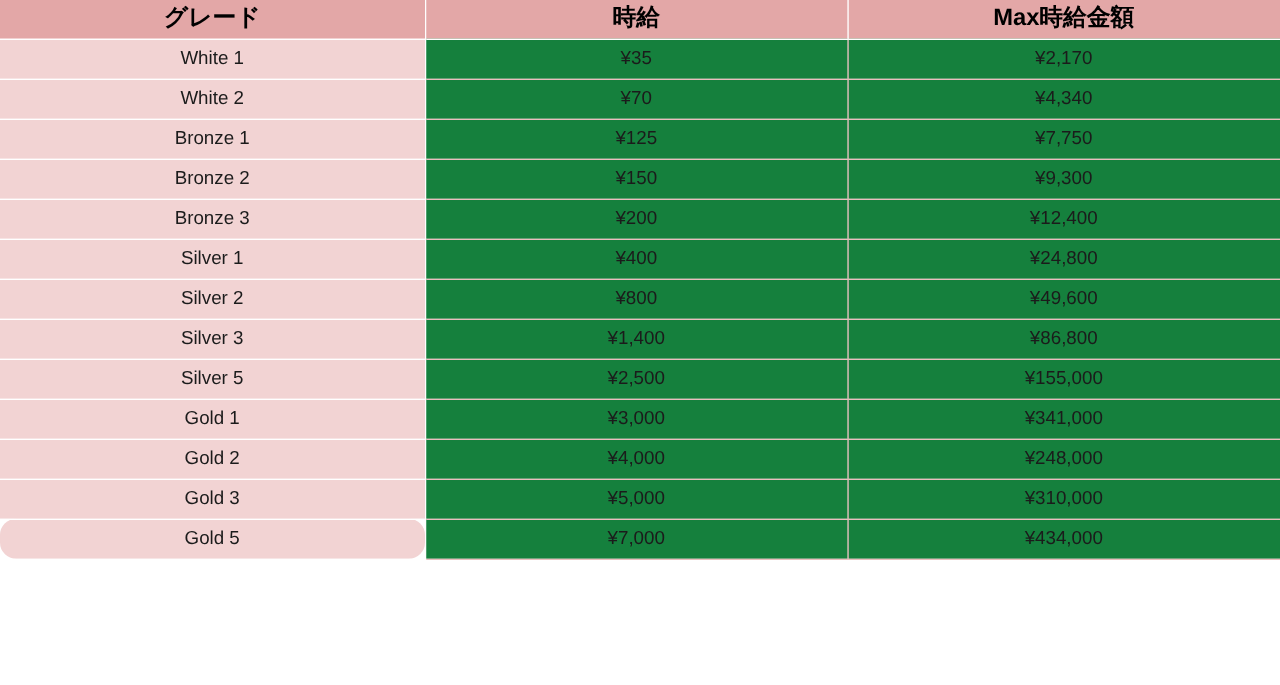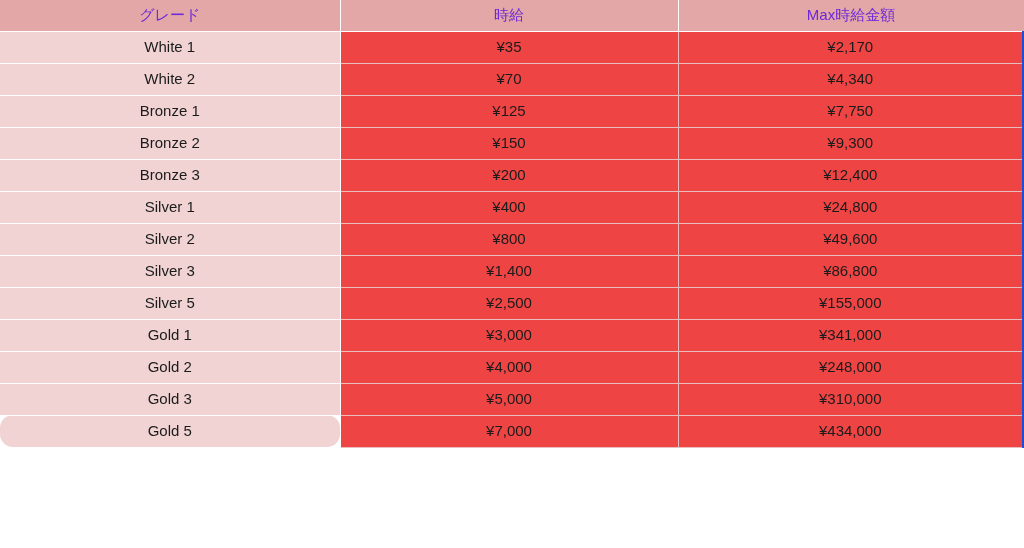--- a/index.html
+++ b/index.html
@@ -30,35 +30,35 @@
     vertical-align: middle;
     font-size: 15px;
     color: #1b1b1b;
     border-right: 1px solid #ffffff;
     border-bottom: 1px solid #ffffff;
     line-height: 1.1;
     box-sizing: border-box;
   }
   table.grade-table th {
     background: #e3a7a7;
-    color: #6d28d9;
-    font-weight: normal;
-    font-size: 15px;
+    color: #000000;
+    font-weight: bold;
+    font-size: 19px;
     height: 31px;
   }
   table.grade-table td.cell-grade {
     background: #f2d3d3;
   }
   table.grade-table td.cell-value {
-    background: #ef4444;
+    background: #15803d;
     border-right: 1px solid #e9bdbd;
     border-bottom: 1px solid #e9bdbd;
   }
   table.grade-table td.cell-value:last-child {
-    border-right: 4px solid #1d4ed8;
+    border-right: 1px solid #1d4ed8;
   }
   table.grade-table tr:last-child td {
     border-bottom: 1px solid #e9bdbd;
   }
   table.grade-table tr:last-child td.cell-grade {
     border-bottom: 1px solid #ffffff;
     border-radius: 13px;
   }
 </style>
 </head>

